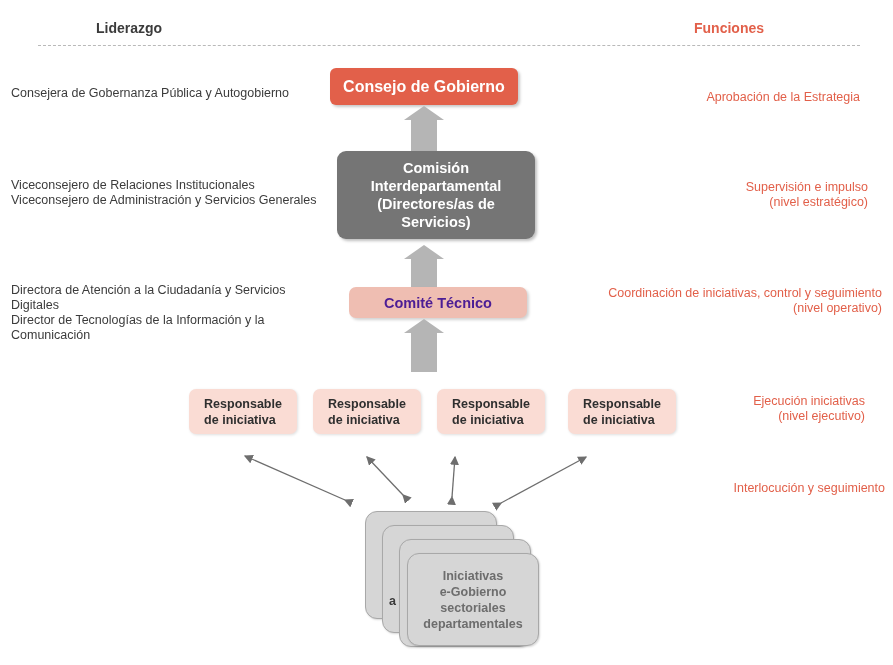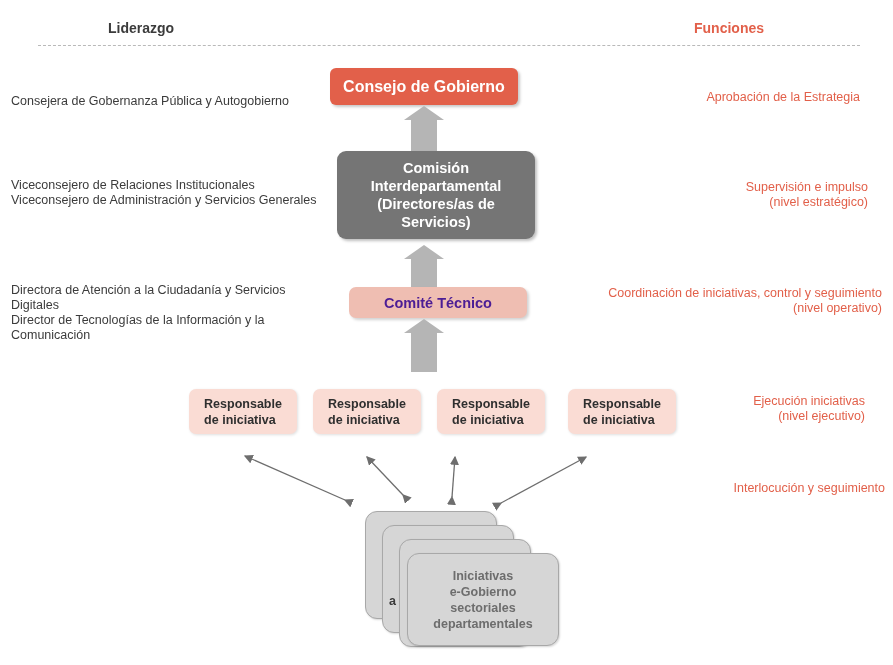--- a/index.html
+++ b/index.html
@@ -19,21 +19,21 @@
   }
 
   
   .col-header {
     position: absolute;
     font-size: 14px;
     font-weight: bold;
     white-space: nowrap;
   }
   #hdr-liderazgo {
-    left: 108px;
+    left: 96px;
     top: 20px;
     color: #3b3b3b;
   }
   #hdr-funciones {
     left: 694px;
     top: 20px;
     color: #e2604a;
   }
 
   
@@ -48,21 +48,21 @@
 
   
   .role-label {
     position: absolute;
     font-size: 12.5px;
     line-height: 15px;
     color: #3b3b3b;
     text-align: left;
     white-space: pre-line;
   }
-  #role-consejera  { left: 11px; top: 86px;  width: 310px; margin-top: 8px; }
+  #role-consejera  { left: 11px; top: 86px;  width: 310px; }
   #role-vice       { left: 11px; top: 178px; width: 320px; }
   #role-directores { left: 11px; top: 283px; width: 320px; }
   #role-coord      { left: 11px; top: 401px; width: 180px; }
 
   
   .func-label {
     position: absolute;
     font-size: 12.5px;
     line-height: 15px;
     color: #e2604a;
@@ -184,21 +184,21 @@
     border-radius: 12px;
     box-sizing: border-box;
     box-shadow: 1px 1px 2px rgba(0,0,0,0.16);
   }
   #stack-0 { left: 365px; top: 511px; }
   #stack-1 { left: 382px; top: 525px; }
   #stack-2 { left: 399px; top: 539px; }
   #stack-3 {
     left: 407px;
     top: 553px;
-    width: 152px;
+    width: 132px;
     height: 93px;
     display: flex;
     align-items: center;
     justify-content: center;
   }
   #stack-label {
     font-size: 12.5px;
     line-height: 16px;
     color: #6d6d6d;
     font-weight: bold;

